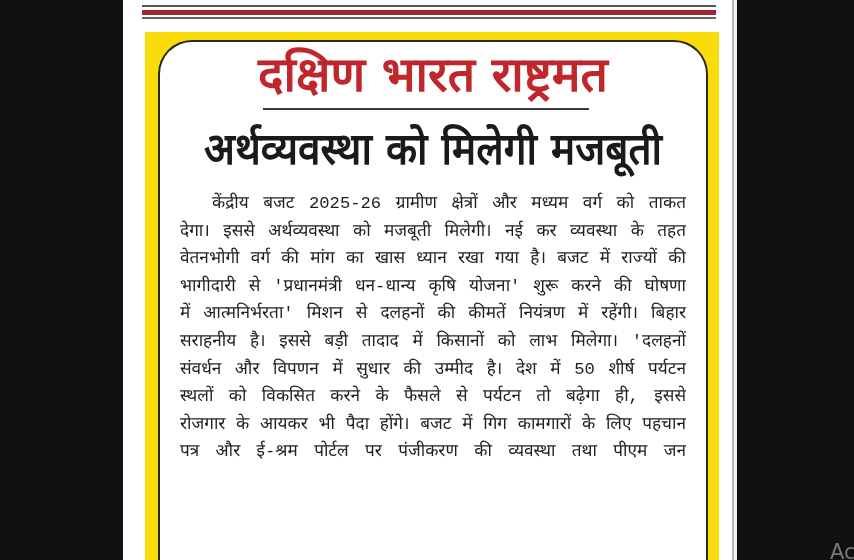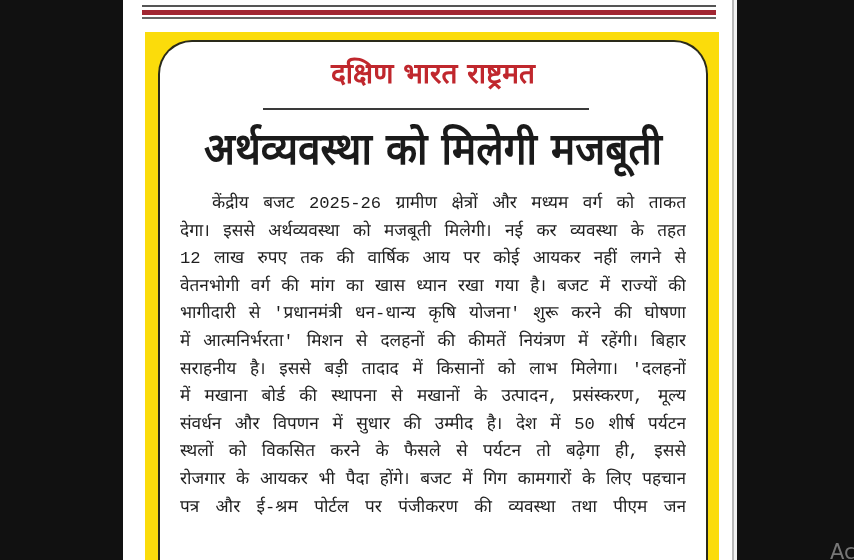--- a/index.html
+++ b/index.html
@@ -71,21 +71,21 @@
       border-bottom: none;
     }
     .masthead {
       position: absolute;
       left: 0;
       right: 0;
       top: 9px;
       text-align: center;
       font-family: "DejaVu Sans", sans-serif;
       font-weight: bold;
-      font-size: 28px;
+      font-size: 48px;
       line-height: 46px;
       color: #c0272d;
       letter-spacing: 0px;
     }
     .masthead-divider {
       position: absolute;
       left: 103px;
       width: 326px;
       top: 66px;
       height: 2px;
@@ -155,26 +155,24 @@
       <div class="inner-card">
 
         <div class="masthead">दक्षिण भारत राष्ट्रमत</div>
         <div class="masthead-divider"></div>
 
         <div class="headline">अर्थव्यवस्था को मिलेगी मजबूती</div>
 
         <div class="body-text">
           <span class="body-line first">केंद्रीय बजट 2025-26 ग्रामीण क्षेत्रों और मध्यम वर्ग को ताकत</span>
           <span class="body-line">देगा। इससे अर्थव्यवस्था को मजबूती मिलेगी। नई कर व्यवस्था के तहत</span>
-          <span class="body-line">12 लाख रुपए तक की वार्षिक आय पर कोई आयकर नहीं लगने से</span>
           <span class="body-line">वेतनभोगी वर्ग की मांग का खास ध्यान रखा गया है। बजट में राज्यों की</span>
           <span class="body-line">भागीदारी से 'प्रधानमंत्री धन-धान्य कृषि योजना' शुरू करने की घोषणा</span>
           <span class="body-line">में आत्मनिर्भरता' मिशन से दलहनों की कीमतें नियंत्रण में रहेंगी। बिहार</span>
           <span class="body-line">सराहनीय है। इससे बड़ी तादाद में किसानों को लाभ मिलेगा। 'दलहनों</span>
-          <span class="body-line">में मखाना बोर्ड की स्थापना से मखानों के उत्पादन, प्रसंस्करण, मूल्य</span>
           <span class="body-line">संवर्धन और विपणन में सुधार की उम्मीद है। देश में 50 शीर्ष पर्यटन</span>
           <span class="body-line">स्थलों को विकसित करने के फैसले से पर्यटन तो बढ़ेगा ही, इससे</span>
           <span class="body-line">रोजगार के आयकर भी पैदा होंगे। बजट में गिग कामगारों के लिए पहचान</span>
           <span class="body-line">पत्र और ई-श्रम पोर्टल पर पंजीकरण की व्यवस्था तथा पीएम जन</span>
         </div>
 
       </div>
     </div>
 
   </div>

